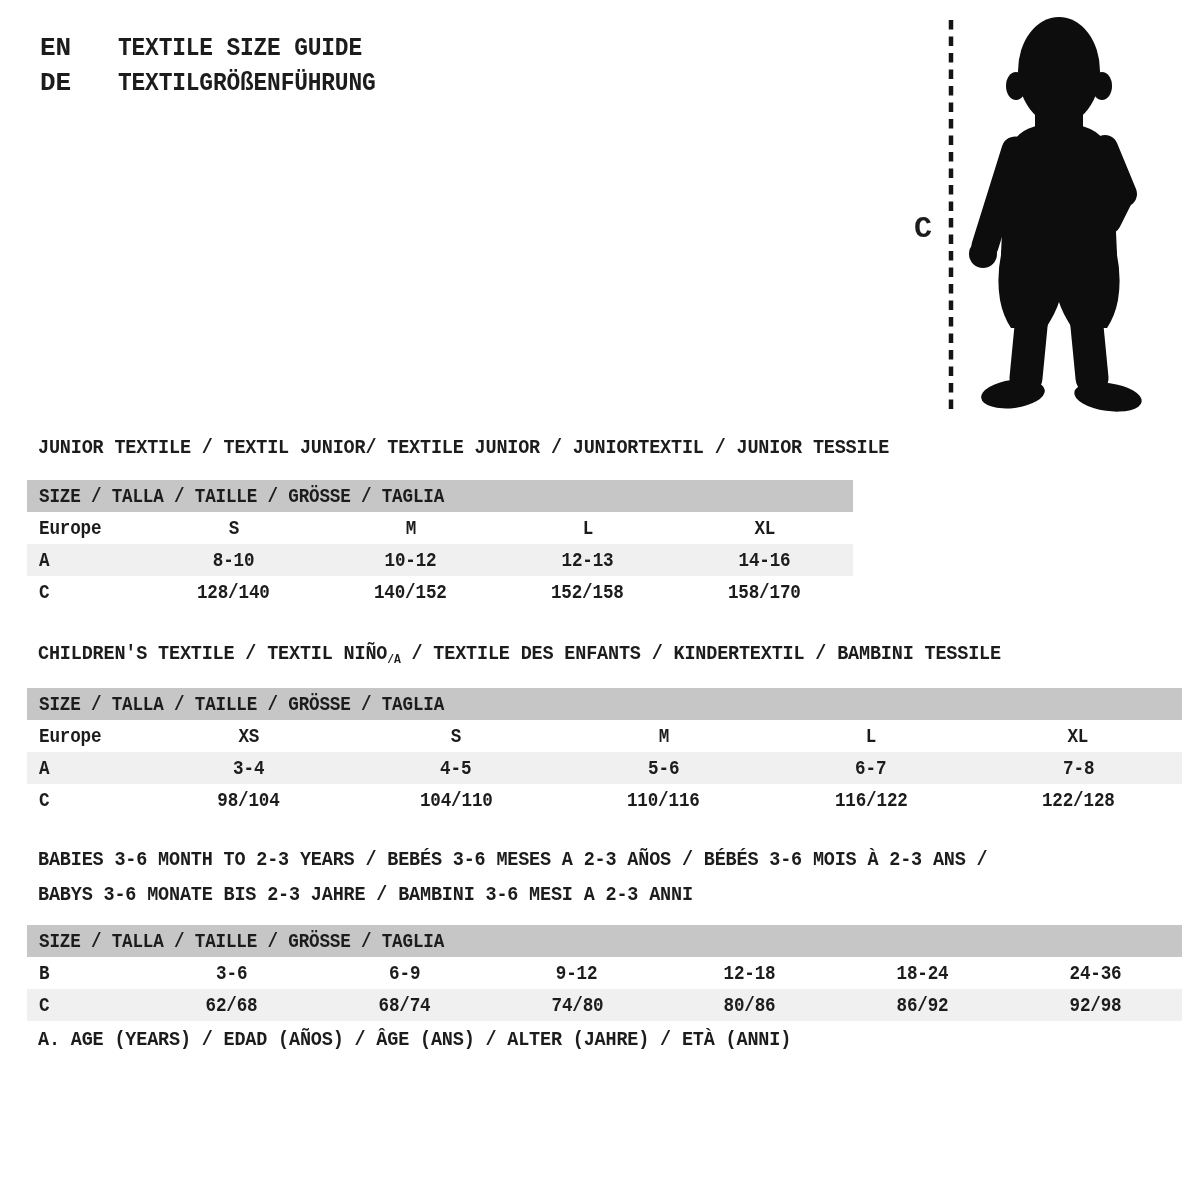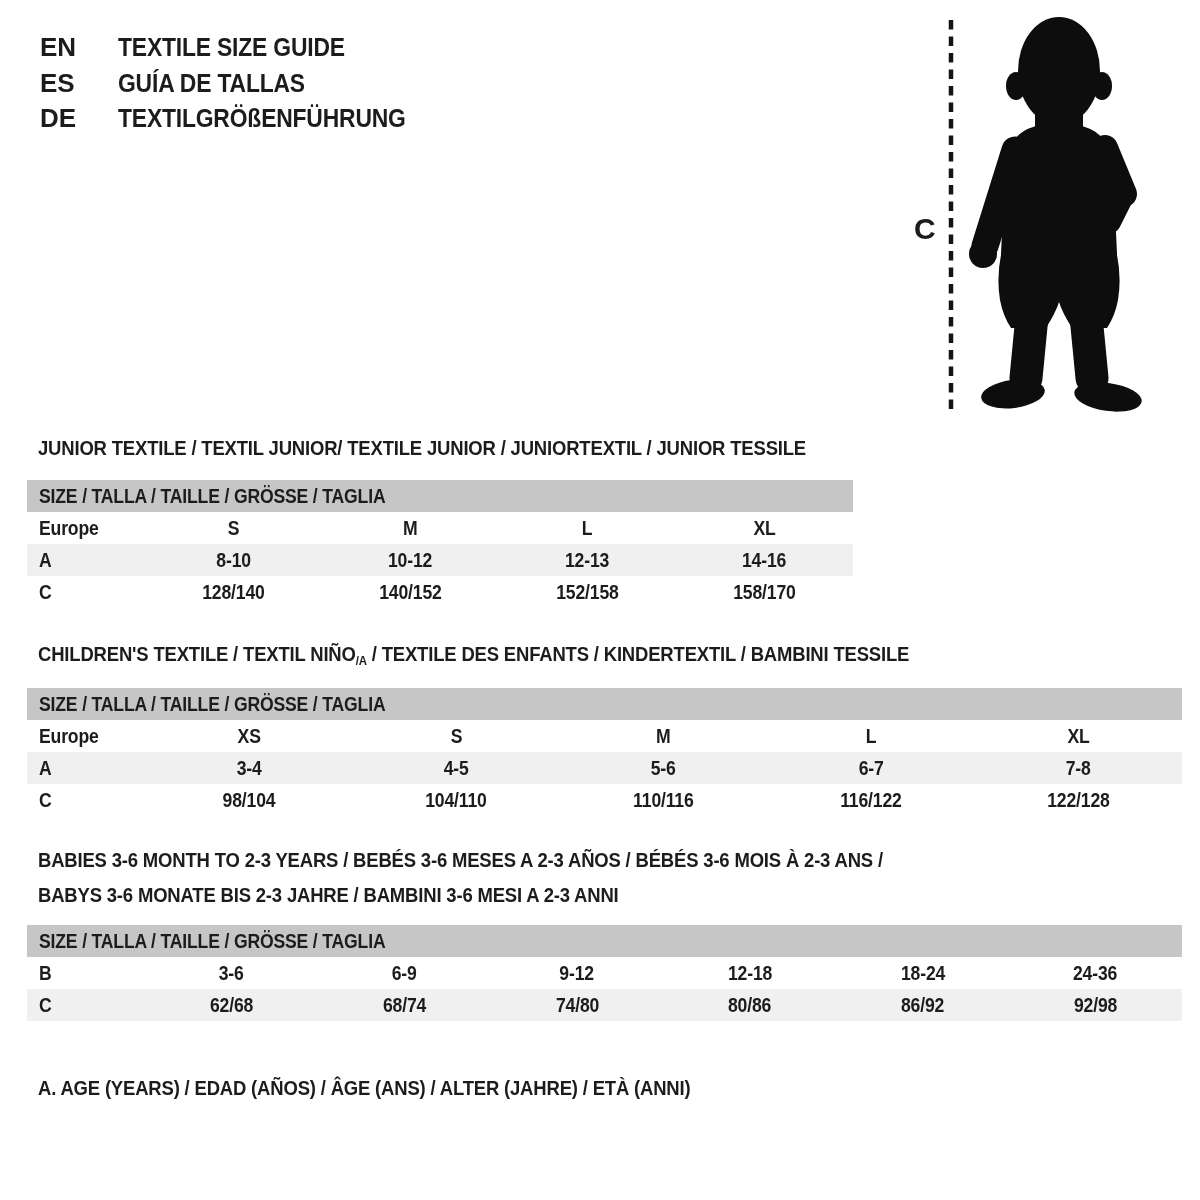--- a/index.html
+++ b/index.html
@@ -5,21 +5,21 @@
   html, body { margin: 0; padding: 0; }
   body {
     width: 1200px; height: 1200px;
     background: #ffffff;
     font-family: "Liberation Sans", sans-serif;
     font-weight: bold;
     color: #1c1c1c;
     position: relative;
     overflow: hidden;
   }
-  #page { position: absolute; inset: 0; width: 968px; height: 1200px; }
+  #page { position: absolute; inset: 0; width: 968px; height: 1200px; font-family: Liberation Mono, monospace; }
 
   
   .cond  { display: inline-block; transform: scaleX(0.88); transform-origin: center center; white-space: nowrap; letter-spacing: -0.2px; }
   .cond-l{ display: inline-block; transform: scaleX(0.88); transform-origin: left center;  white-space: nowrap; letter-spacing: -0.2px; }
 
   
   .lang-list { position: absolute; left: 40px; top: 30px; }
   .lang-row  { height: 35.4px; display: flex; align-items: center; font-size: 26px; }
   .lang-code { width: 78px; flex: 0 0 78px; }
 
@@ -36,36 +36,32 @@
     position: absolute; left: 27px;
     border-collapse: collapse; table-layout: fixed;
     font-size: 20px;
   }
   table.size-table td { height: 32px; vertical-align: middle; text-align: center; padding: 0; }
   table.size-table td.lbl { text-align: left; padding-left: 12px; margin-top: 43px; }
   table.size-table tr.head td { background: #c6c6c6; text-align: left; padding-left: 12px; }
   table.size-table tr:nth-child(odd):not(.head) td { background: #f0f0f0; }
 
   
-  .legend { position: absolute; left: 38px; top: 1071px; }
+  .legend { position: absolute; left: 38px; top: 1022px; }
   .legend-line { height: 34px; display: flex; align-items: center; font-size: 21px; }
 </style>
 </head>
 <body>
 
 <div id="page">
 
   <div class="lang-list">
     <div class="lang-row">
       <span class="lang-code">EN</span>
       <span class="lang-title cond-l">TEXTILE SIZE GUIDE</span>
-    </div>
-    <div class="lang-row">
-      <span class="lang-code">ES</span>
-      <span class="lang-title cond-l">GUÍA DE TALLAS</span>
     </div>
     <div class="lang-row">
       <span class="lang-code">DE</span>
       <span class="lang-title cond-l">TEXTILGRÖßENFÜHRUNG</span>
     </div>
   </div>
 
   <div class="figure">
     <svg viewBox="0 0 260 405" width="260" height="405">
       <line x1="46" y1="6" x2="46" y2="400" stroke="#141414" stroke-width="4.5" stroke-dasharray="9.5 7"></line>

